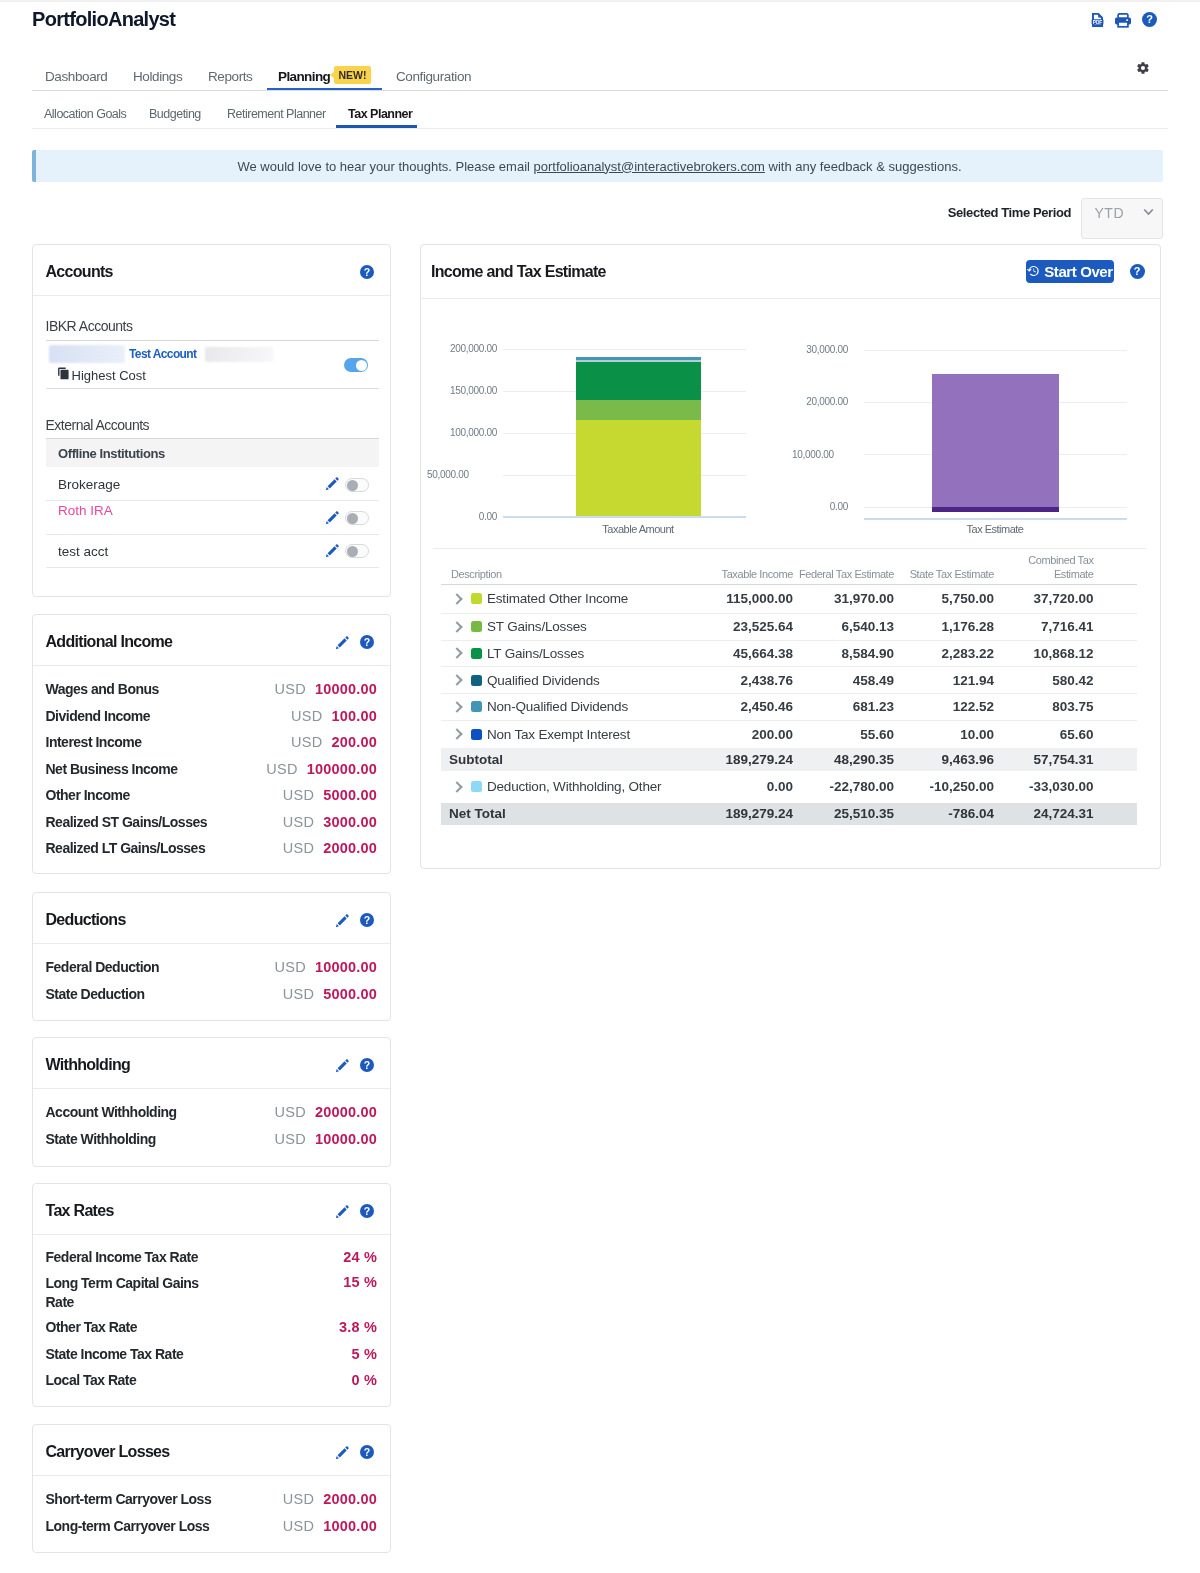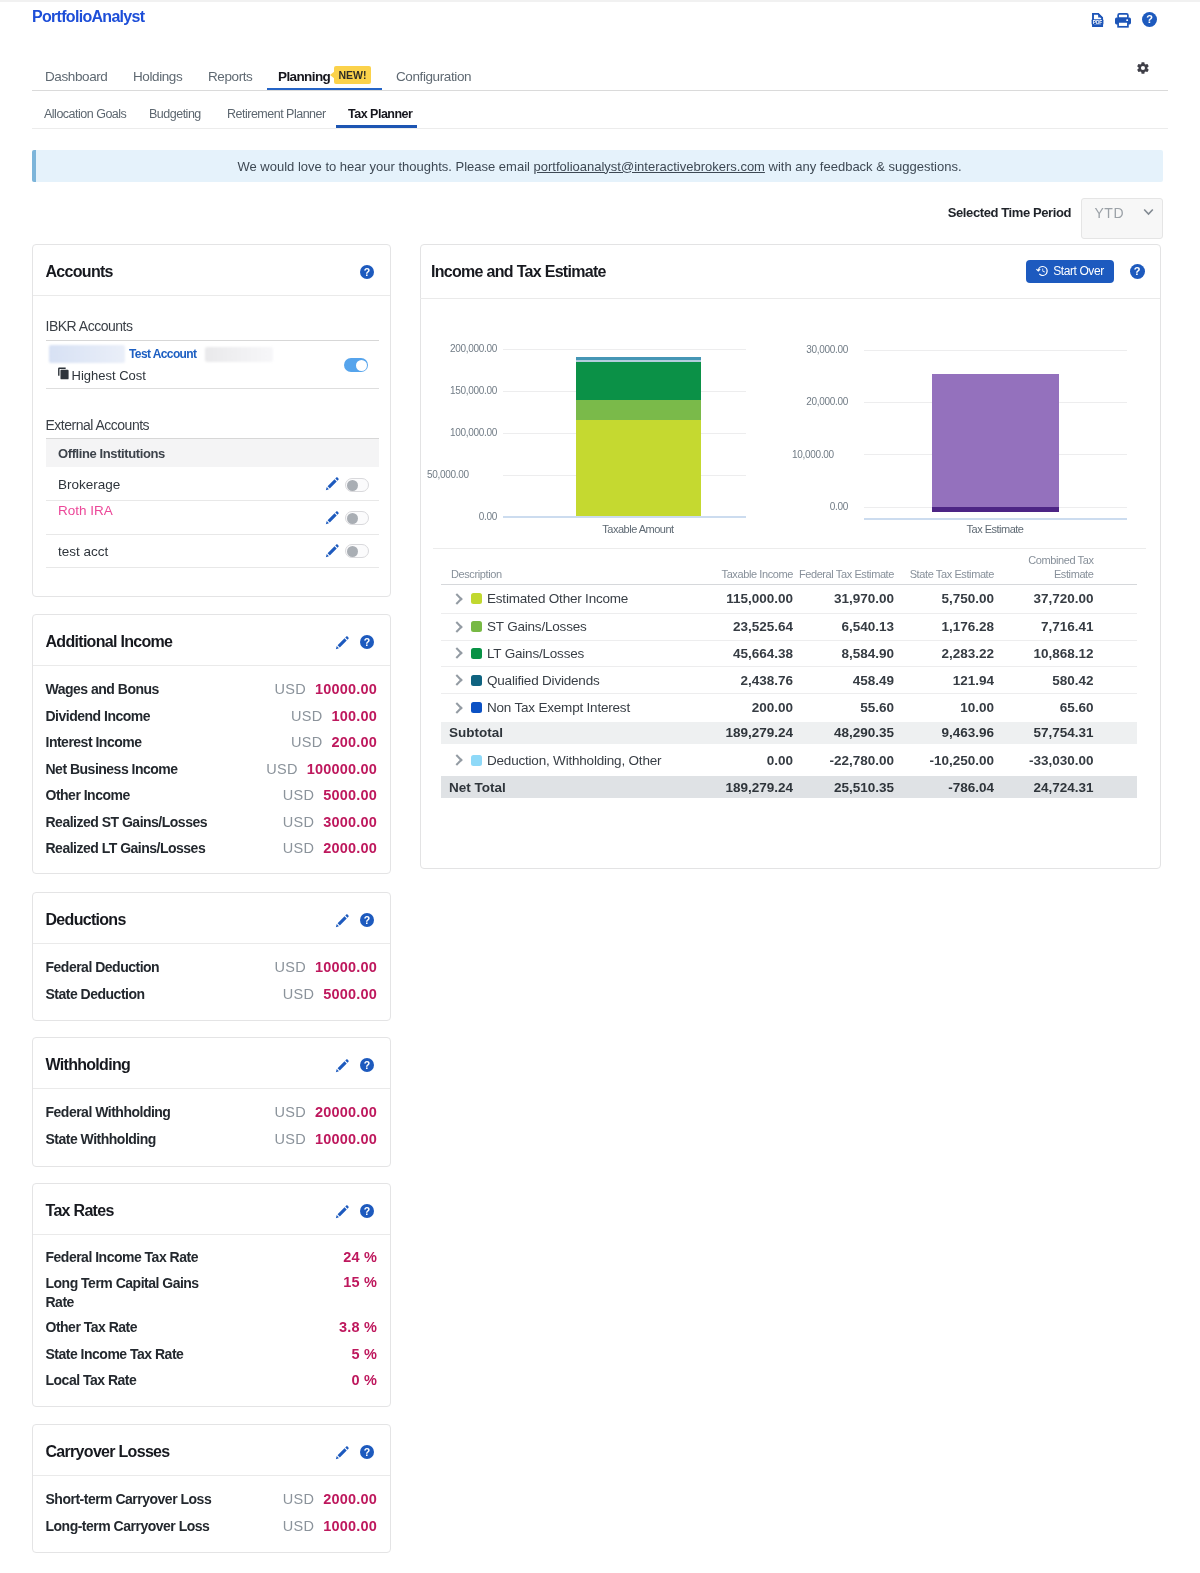--- a/index.html
+++ b/index.html
@@ -30,21 +30,21 @@
 .sw{display:inline-block;width:11px;height:11px;border-radius:2.5px;margin-right:5px;vertical-align:middle;margin-bottom:2px}
 .togoff{width:24px;height:14px;border-radius:7px;background:#fbfbfc;border:1px solid #d9d9dc}
 .togoff::after{content:"";position:absolute;left:1.5px;top:1px;width:11px;height:11px;border-radius:50%;background:#a9aeb4}
 svg{display:block}
 </style>
 </head>
 <body>
 
 <div class="abs" style="left:0;top:0;width:1200px;height:2px;background:#f1f1f1"></div>
 
-<div class="abs" style="left:32px;top:8px;font-size:16px;font-weight:700;color:#1d4ed8;letter-spacing:-.7px">PortfolioAnalyst</div>
+<div class="abs" style="left:32px;top:8px;font-size:20px;font-weight:700;color:#0f172a;letter-spacing:-.7px">PortfolioAnalyst</div>
 <svg class="abs" style="left:1091px;top:12px" width="13" height="16" viewBox="0 0 13 16">
     <path d="M2 1.9 h5.2 l3.9 3.9 V14 H2 z" fill="none" stroke="#1d55b8" stroke-width="1.9"></path>
     <path d="M7.2 0.9 V5.6 H12 L7.2 0.9z" fill="#1d55b8"></path>
     <rect x="0.6" y="7.3" width="11.8" height="5.4" rx="1" fill="#1d55b8"></rect>
     <text x="6.5" y="11.6" font-size="4.8" font-weight="bold" fill="#fff" text-anchor="middle" font-family="Liberation Sans">PDF</text>
   </svg>
 <svg class="abs" style="left:1115px;top:13px" width="16" height="15" viewBox="0 0 16 15">
     <rect x="3.1" y="0.9" width="9.8" height="4.4" rx="1.4" fill="none" stroke="#1d55b8" stroke-width="1.7"></rect>
     <path d="M1.6 4.6 h12.8 a1.6 1.6 0 0 1 1.6 1.6 v3.6 a1.6 1.6 0 0 1-1.6 1.6 H1.6 A1.6 1.6 0 0 1 0 9.8 V6.2 a1.6 1.6 0 0 1 1.6-1.6z" fill="#1d55b8"></path>
     <rect x="11.2" y="6.2" width="1.9" height="1.9" rx="0.9" fill="#fff"></rect>
@@ -191,21 +191,21 @@
 </div>
 
 <div class="card" style="top:1037px;height:130px">
   <div class="ctitle">Withholding</div>
   <svg class="abs" style="left:301px;top:20px" width="16" height="16" viewBox="0 0 24 24">
       <path fill="#1d5abe" d="M2.8 21.2l1.3-4.6 3.3 3.3-4.6 1.3zM5.4 15.3L15.8 4.9l3.3 3.3L8.7 18.6l-3.3-3.3zM16.9 3.8l1.5-1.5c.5-.5 1.4-.5 1.9 0l1.4 1.4c.5.5.5 1.4 0 1.9l-1.5 1.5-3.3-3.3z"></path>
     </svg>
   <div class="qicon" style="left:327.5px;top:20px">?</div>
   <div class="cdiv"></div>
   <div class="row" style="top:64px">
-      <span class="rlab">Federal Withholding</span>
+      <span class="rlab">Account Withholding</span>
       <span class="rusd">USD</span>
       <span class="rval">20000.00</span>
     </div>
   <div class="row" style="top:90.5px">
       <span class="rlab">State Withholding</span>
       <span class="rusd">USD</span>
       <span class="rval">10000.00</span>
     </div>
 </div>
 
@@ -255,21 +255,21 @@
     </div>
 </div>
 
 <div class="abs" style="left:419.5px;top:244px;width:741px;height:625px;background:#fff;border:1px solid #e3e3e4;border-radius:4px"></div>
 <div class="abs" style="left:431px;top:263px;font-size:16px;font-weight:700;color:#17191f;letter-spacing:-.7px">Income and Tax Estimate</div>
 <div class="abs" style="left:1026px;top:259.5px;width:88px;height:23px;background:#1d5abf;border-radius:4px;display:flex;align-items:center;justify-content:center;color:#fff">
   <svg width="12" height="12" viewBox="0 0 24 24" style="margin-right:5px">
       <path fill="#fff" d="M13.5 2a10 10 0 0 0-9.7 7.5L1.6 7.3 0 8.9l4.6 4.6 4.6-4.6-1.6-1.6-2.3 2.3A8 8 0 1 1 13.5 20a8 8 0 0 1-6.2-3l-1.6 1.3A10 10 0 1 0 13.5 2z"></path>
       <path fill="#fff" d="M12.8 7v5.4l4.3 2.6.9-1.5-3.7-2.2V7z"></path>
     </svg>
-  <span style="font-size:12px;font-weight:400;letter-spacing:-.4px">Start Over</span>
+  <span style="font-size:15px;font-weight:700;letter-spacing:-.4px">Start Over</span>
 </div>
 <div class="qicon" style="left:1129.5px;top:263.5px;width:15px;height:15px;line-height:15.5px;font-size:11px">?</div>
 <div class="line" style="left:420px;top:297.5px;width:740px;background:#eaeaea"></div>
 
 <div class="abs chlab" style="left:427px;top:342px;width:70px;text-align:right">200,000.00</div>
 <div class="abs chlab" style="left:427px;top:384px;width:70px;text-align:right">150,000.00</div>
 <div class="abs chlab" style="left:427px;top:426px;width:70px;text-align:right">100,000.00</div>
 <div class="abs chlab" style="left:427px;top:468px;width:70px;text-align:left">50,000.00</div>
 <div class="abs chlab" style="left:427px;top:510px;width:70px;text-align:right">0.00</div>
 <div class="abs gl" style="left:503px;top:348.6px;width:243px"></div>
@@ -343,20 +343,28 @@
           <td></td>
         </tr>
     <tr class="dr">
           <td class="dl"><span class="chev"></span><span class="sw" style="background:#0f6380"></span>Qualified Dividends</td>
           <td class="dv">2,438.76</td>
           <td class="dv">458.49</td>
           <td class="dv">121.94</td>
           <td class="dv">580.42</td>
           <td></td>
         </tr>
+    <tr class="dr">
+          <td class="dl"><span class="chev"></span><span class="sw" style="background:#4295b5"></span>Non-Qualified Dividends</td>
+          <td class="dv">2,450.46</td>
+          <td class="dv">681.23</td>
+          <td class="dv">122.52</td>
+          <td class="dv">803.75</td>
+          <td></td>
+        </tr>
     <tr class="dr" style="border-bottom:none;height:28px">
           <td class="dl"><span class="chev"></span><span class="sw" style="background:#0b51c4"></span>Non Tax Exempt Interest</td>
           <td class="dv">200.00</td>
           <td class="dv">55.60</td>
           <td class="dv">10.00</td>
           <td class="dv">65.60</td>
           <td></td>
         </tr>
     <tr style="height:22.5px;background:#eef0f1">
           <td class="tl">Subtotal</td>

